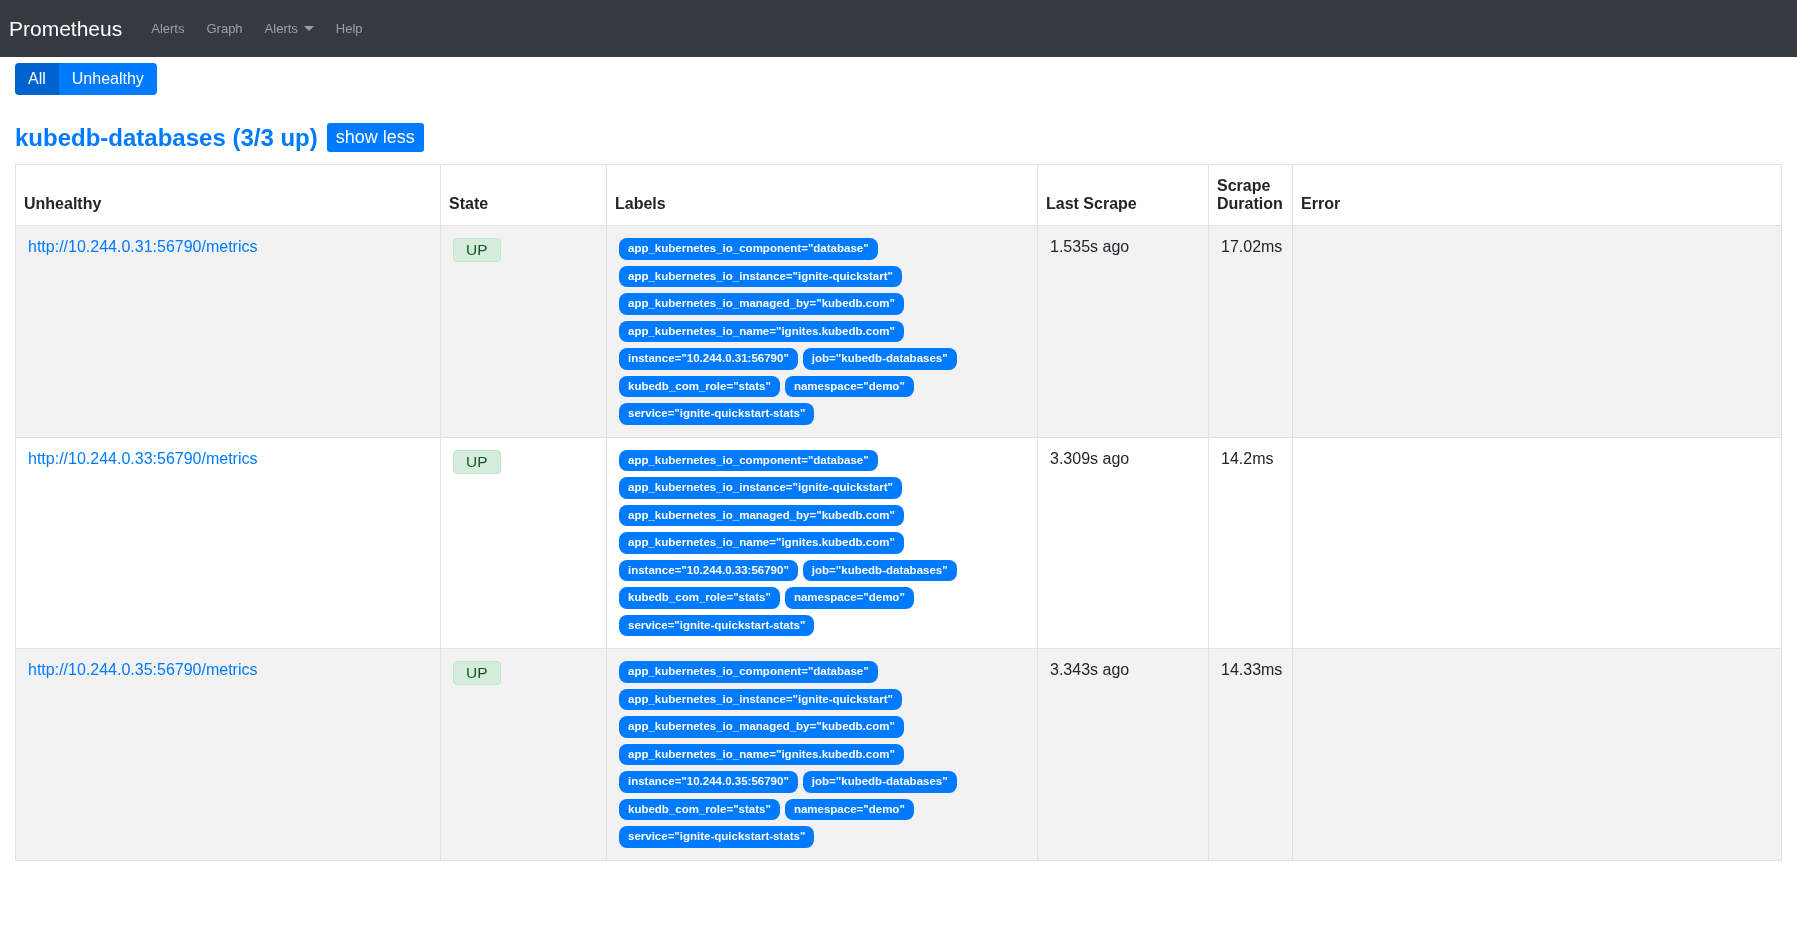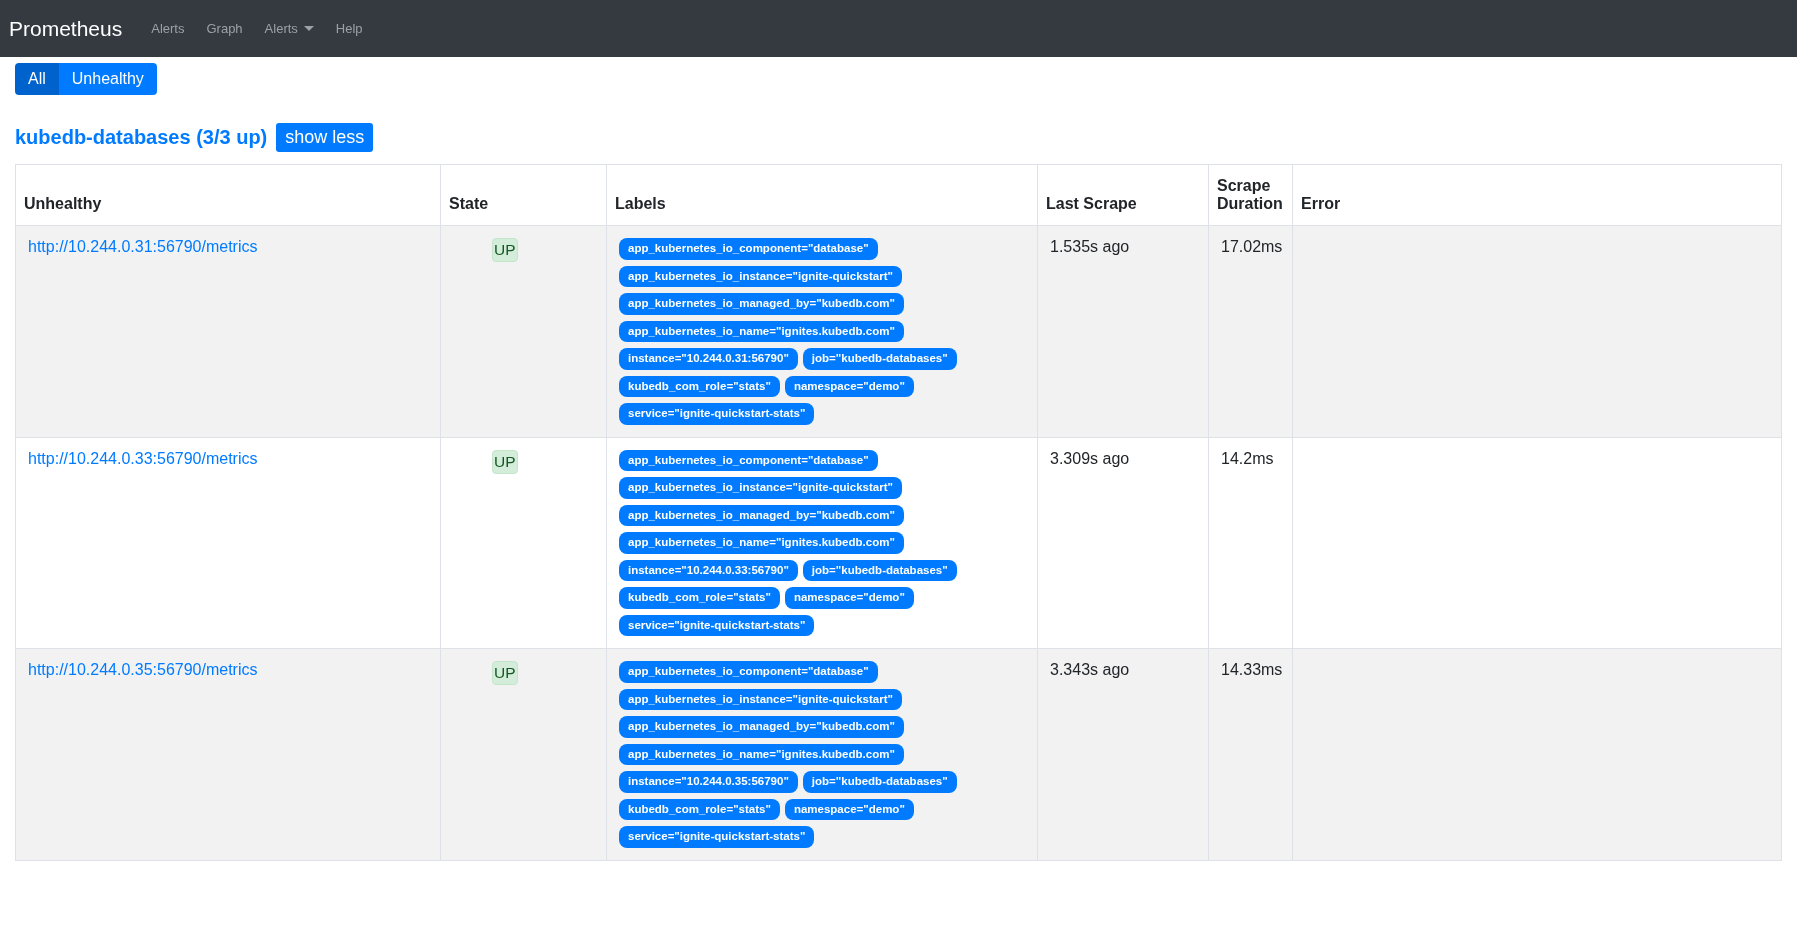--- a/index.html
+++ b/index.html
@@ -26,38 +26,38 @@
 
   
   .content{padding:0 15px;}
   h1.page-title{font-size:41px;font-weight:500;margin:20px 0 14px 0;letter-spacing:0;}
   .btn-group{display:inline-flex;margin:6px 0 22px 0;border-radius:15px;}
   .btn{border:none;color:#fff;font-size:16px;font-family:inherit;padding:7px 13px;cursor:pointer;}
   .btn-all{background:var(--accent-active);border-radius:4px 0 0 4px;}
   .btn-unhealthy{background:var(--accent);border-radius:0 4px 4px 0;}
 
   .job-header{margin:6px 0 12px 0;display:flex;align-items:center;}
-  .job-title{color:var(--accent);font-size:20px;font-weight:bold;}
+  .job-title{color:var(--accent);font-size:24px;font-weight:bold;}
   .toggle-btn{background:var(--accent);color:#fff;border:none;font-family:inherit;font-size:18px;padding:4px 9px;margin-left:9px;border-radius:3px;cursor:pointer;}
 
   
   table.targets{width:100%;border-collapse:collapse;table-layout:fixed;}
   table.targets th,table.targets td{border:1px solid var(--border);padding:12px;font-size:16px;text-align:left;}
   table.targets th{vertical-align:bottom;font-weight:bold;height:60px;padding-left:8px;}
   table.targets td{vertical-align:top;}
   table.targets tbody tr:nth-child(odd){background:var(--stripe);}
   .col-endpoint{width:425px;}
   .col-state{width:166px;}
   .col-labels{width:431px;}
   .col-lastscrape{width:171px;}
   .col-duration{width:84px;}
 
   a.endpoint-link{color:var(--accent);text-decoration:none;cursor:pointer;}
 
-  .state-badge{display:inline-block;background:var(--up-bg);border:1px solid var(--up-border);color:var(--up-text);font-size:15.5px;padding:2px 1px;border-radius:4px;margin-left:39px;}
+  .state-badge{display:inline-block;background:var(--up-bg);border:1px solid var(--up-border);color:var(--up-text);font-size:15.5px;padding:2px 12px;border-radius:4px;}
 
   .labels-wrap{display:flex;flex-wrap:wrap;gap:6px 5px;max-width:405px;}
   .label-badge{display:inline-block;background:var(--accent);color:#fff;font-size:11.5px;font-weight:bold;padding:5px 9px;border-radius:8px;white-space:nowrap;line-height:1;}
 </style>
 </head>
 <body>
 
 <nav class="navbar">
   <a class="navbar-brand">Prometheus</a>
   <a class="nav-link">

